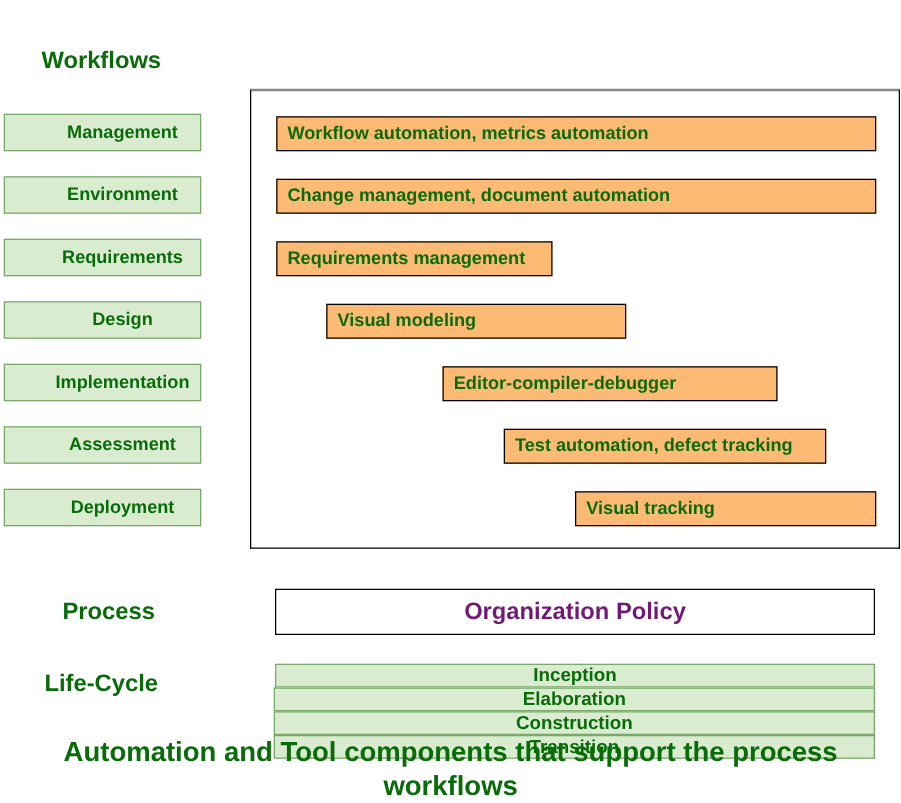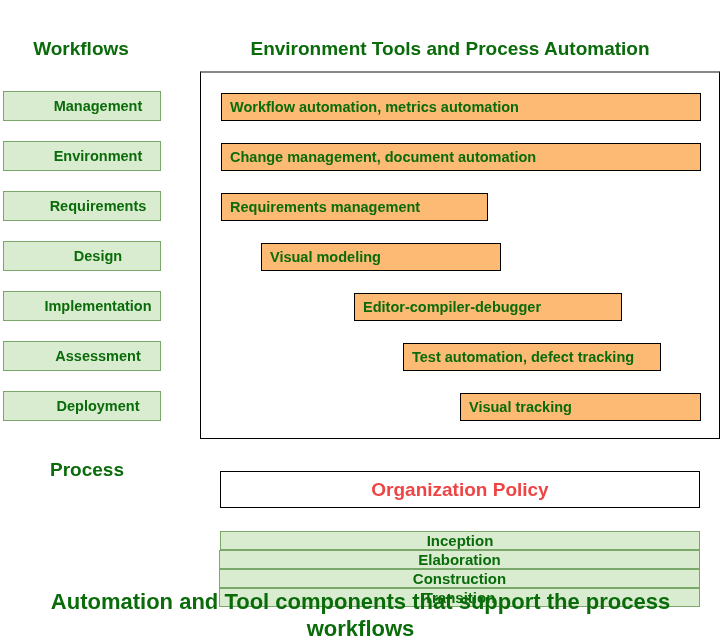--- a/index.html
+++ b/index.html
@@ -62,21 +62,21 @@
   .row-label {
     position: absolute;
     left: 0;
     width: 162px;
     text-align: center;
     color: #0a6b0a;
     font-weight: bold;
     font-size: 19px;
     white-space: nowrap;
   }
-  #process-label { top: 434px; padding-left: 12px; }
+  #process-label { top: 454px; padding-left: 12px; }
   #lifecycle-label { top: 512px; }
 
   
   #tools-container {
     position: absolute;
     left: 200px;
     top: 46px;
     width: 520px;
     height: 368px;
     background: #ffffff;
@@ -101,21 +101,21 @@
 
   
   #org-policy-box {
     position: absolute;
     left: 220px;
     top: 446px;
     width: 480px;
     height: 37px;
     background: #ffffff;
     border: 1px solid #000000;
-    color: #ef4444;
+    color: #701a75;
     font-weight: bold;
     font-size: 19px;
     display: flex;
     align-items: center;
     justify-content: center;
     white-space: nowrap;
   }
 
   
   #lifecycle-strip {
@@ -156,46 +156,46 @@
     padding: 0 8px;
   }
 </style>
 </head>
 <body>
 
 <div class="canvas">
 
   <div class="col-heading" id="workflows-heading">Workflows</div>
 
-  <div class="col-heading" id="env-heading">Environment Tools and Process Automation</div>
 
   <div id="workflow-chip-list">
       <div class="wf-chip" style="top: 66px;">Management</div>
       <div class="wf-chip" style="top: 116px;">Environment</div>
       <div class="wf-chip" style="top: 166px;">Requirements</div>
       <div class="wf-chip" style="top: 216px;">Design</div>
       <div class="wf-chip" style="top: 266px;">Implementation</div>
       <div class="wf-chip" style="top: 316px;">Assessment</div>
       <div class="wf-chip" style="top: 366px;">Deployment</div>
     </div>
 
   <div id="tools-container">
       <div class="tool-bar" style="left: 20px; top: 20px; width: 480px;">Workflow automation, metrics automation</div>
       <div class="tool-bar" style="left: 20px; top: 70px; width: 480px;">Change management, document automation</div>
-      <div class="tool-bar" style="left: 20px; top: 120px; width: 267px;">Requirements management</div>
+      <div class="tool-bar" style="left: 20px; top: 120px; width: 221px;">Requirements management</div>
       <div class="tool-bar" style="left: 60px; top: 170px; width: 240px;">Visual modeling</div>
       <div class="tool-bar" style="left: 153px; top: 220px; width: 268px;">Editor-compiler-debugger</div>
       <div class="tool-bar" style="left: 202px; top: 270px; width: 258px;">Test automation, defect tracking</div>
       <div class="tool-bar" style="left: 259px; top: 320px; width: 241px;">Visual tracking</div>
     </div>
 
   <div class="row-label" id="process-label">Process</div>
 
   <div id="org-policy-box">Organization Policy</div>
 
+  <div class="row-label" id="lifecycle-label">Life-Cycle</div>
 
   <div id="lifecycle-strip">
       <div class="phase-cell">Inception</div>
       <div class="phase-cell">Elaboration</div>
       <div class="phase-cell">Construction</div>
       <div class="phase-cell">Transition</div>
     </div>
 
   <div id="caption">Automation and Tool components that support the process workflows</div>
 

